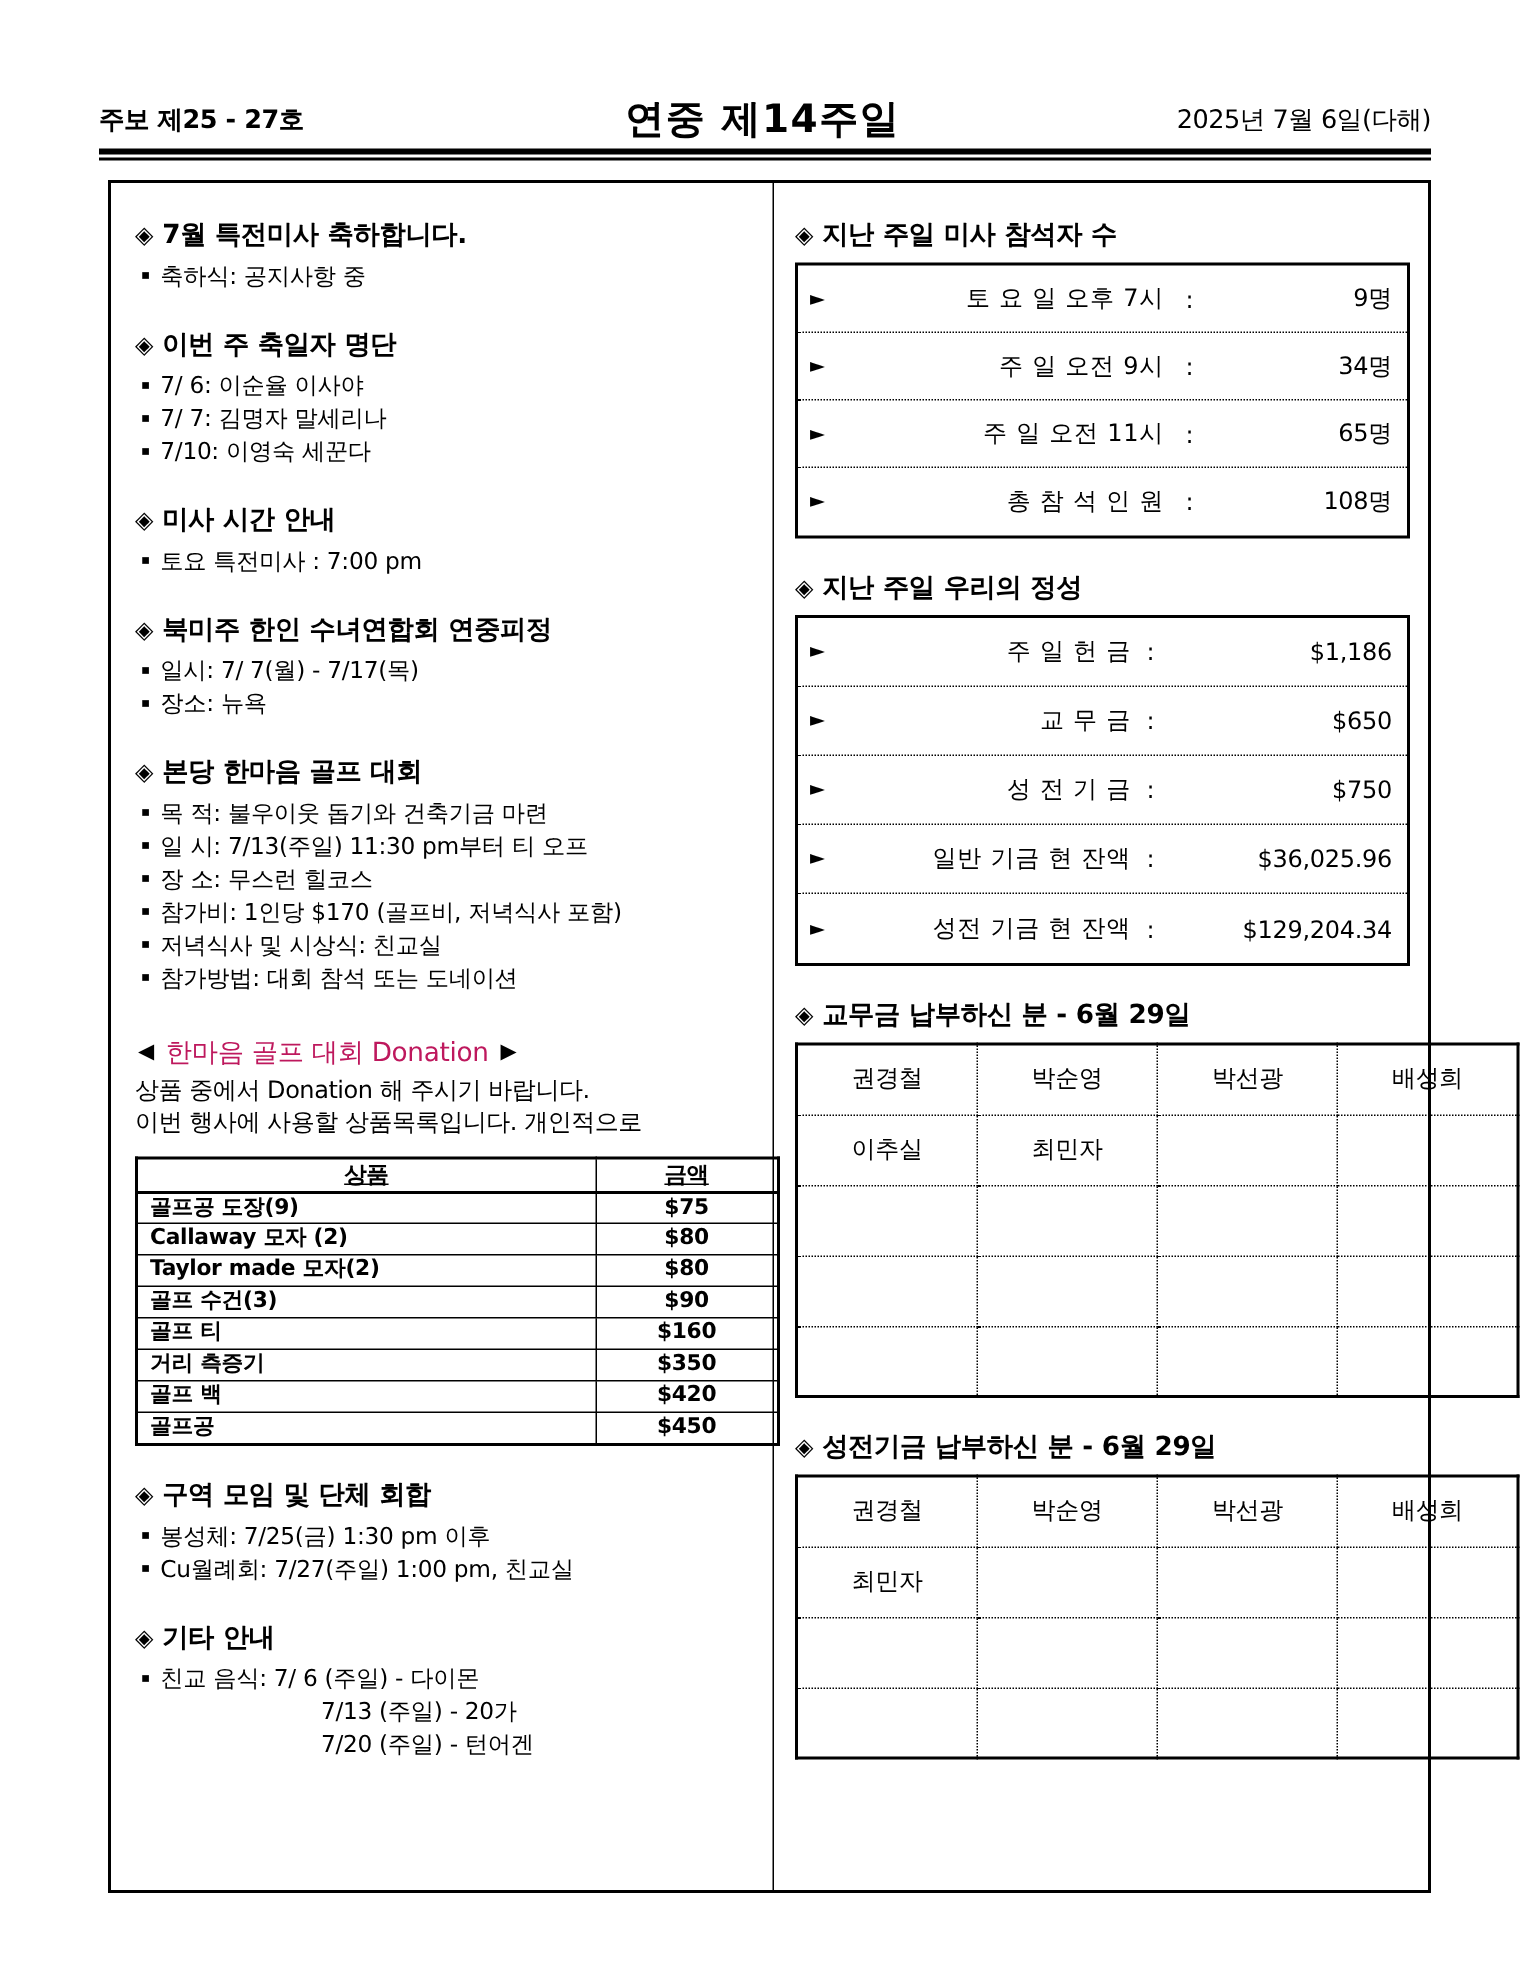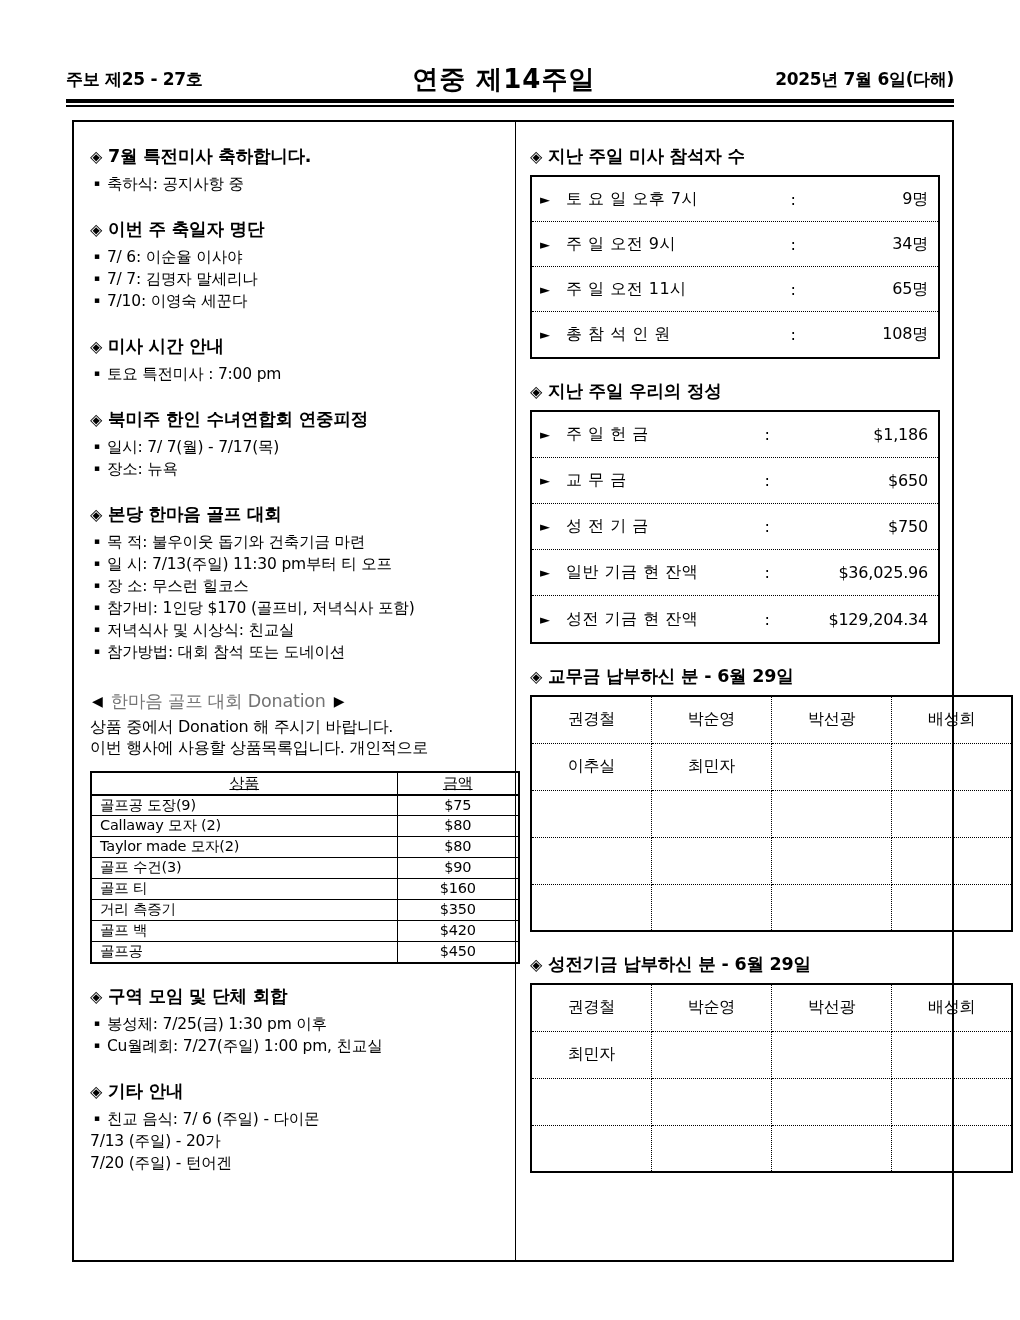--- a/index.html
+++ b/index.html
@@ -24,21 +24,21 @@
   .mast-left {
     font-size: 17px; font-weight: bold; letter-spacing: -0.3px;
     white-space: nowrap;
   }
   .mast-center {
     font-size: 26px; font-weight: bold; letter-spacing: 1px;
     white-space: nowrap;
     margin-left: 30px;
   }
   .mast-right {
-    font-size: 17px; font-weight: bold; letter-spacing: -0.3px;
+    font-size: 17px; font-weight: normal; letter-spacing: -0.3px;
     white-space: nowrap;
   }
   .rule-thick {
     position: absolute; left: 66px; top: 99px; width: 888px; height: 4px;
     background: #000;
   }
   .rule-thin {
     position: absolute; left: 66px; top: 105px; width: 888px; height: 2px;
     background: #000;
   }
@@ -82,48 +82,48 @@
     display: flex; align-items: baseline;
     white-space: nowrap;
     margin-left: 4px;
   }
   .bullet-row .bsq {
     font-size: 9px; margin-right: 7px; position: relative; top: -3px;
   }
   .gap-md { height: 20px; }
   .indent-row {
     font-size: 15.5px; letter-spacing: -0.2px; line-height: 1.42;
-    white-space: pre; 
+    white-space: pre; margin-left: 124px;
   }
 
   
   .donation-head {
     font-size: 17.5px; letter-spacing: -0.2px;
     margin: 4px 0 3px 2px; white-space: nowrap;
     display: flex; align-items: center;
   }
   .donation-head .tri { color: #000; font-size: 14px; }
-  .donation-head .dtxt { color: #737373; margin: 0 8px; }
+  .donation-head .dtxt { color: #be185d; margin: 0 8px; }
   .donation-body {
     font-size: 16px; letter-spacing: -0.3px; line-height: 1.34;
     margin: 0 0 2px 0;
   }
   .donation-body div { white-space: nowrap; }
 
   
   table.prize {
     border-collapse: collapse;
     width: 428px;
     margin-top: 12px;
     table-layout: fixed;
   }
   table.prize th, table.prize td {
     border: 1px solid #000;
     font-size: 14.5px;
-    font-weight: normal;
+    font-weight: bold;
     letter-spacing: -0.2px;
     padding: 1px 4px;
     height: 21px;
     line-height: 1.1;
   }
   table.prize thead th {
     text-align: center;
     border-bottom: 2px solid #000;
     font-size: 15px;
     height: 23px;
@@ -146,21 +146,21 @@
     display: flex; align-items: center;
     height: 45px;
     border-bottom: 1px dotted #000;
     padding: 0 10px 0 8px;
     font-size: 16px;
     letter-spacing: -0.2px;
   }
   .stat-row:last-child { border-bottom: none; }
   .stat-row .arw { width: 26px; font-size: 13px; }
   .stat-row .lbl {
-    flex: 1; text-align: left; white-space: nowrap;
+    flex: 1; text-align: right; white-space: nowrap;
     letter-spacing: 0.5px;
   }
   .stat-row .cln { width: 34px; text-align: center; }
   .stat-row .val { width: 118px; text-align: right; white-space: nowrap; }
 
   .stat-table.offer .stat-row { height: 46px; }
   .stat-table.offer .stat-row .val { width: 148px; }
   .stat-table.offer .stat-row .cln { width: 26px; }
 
   

